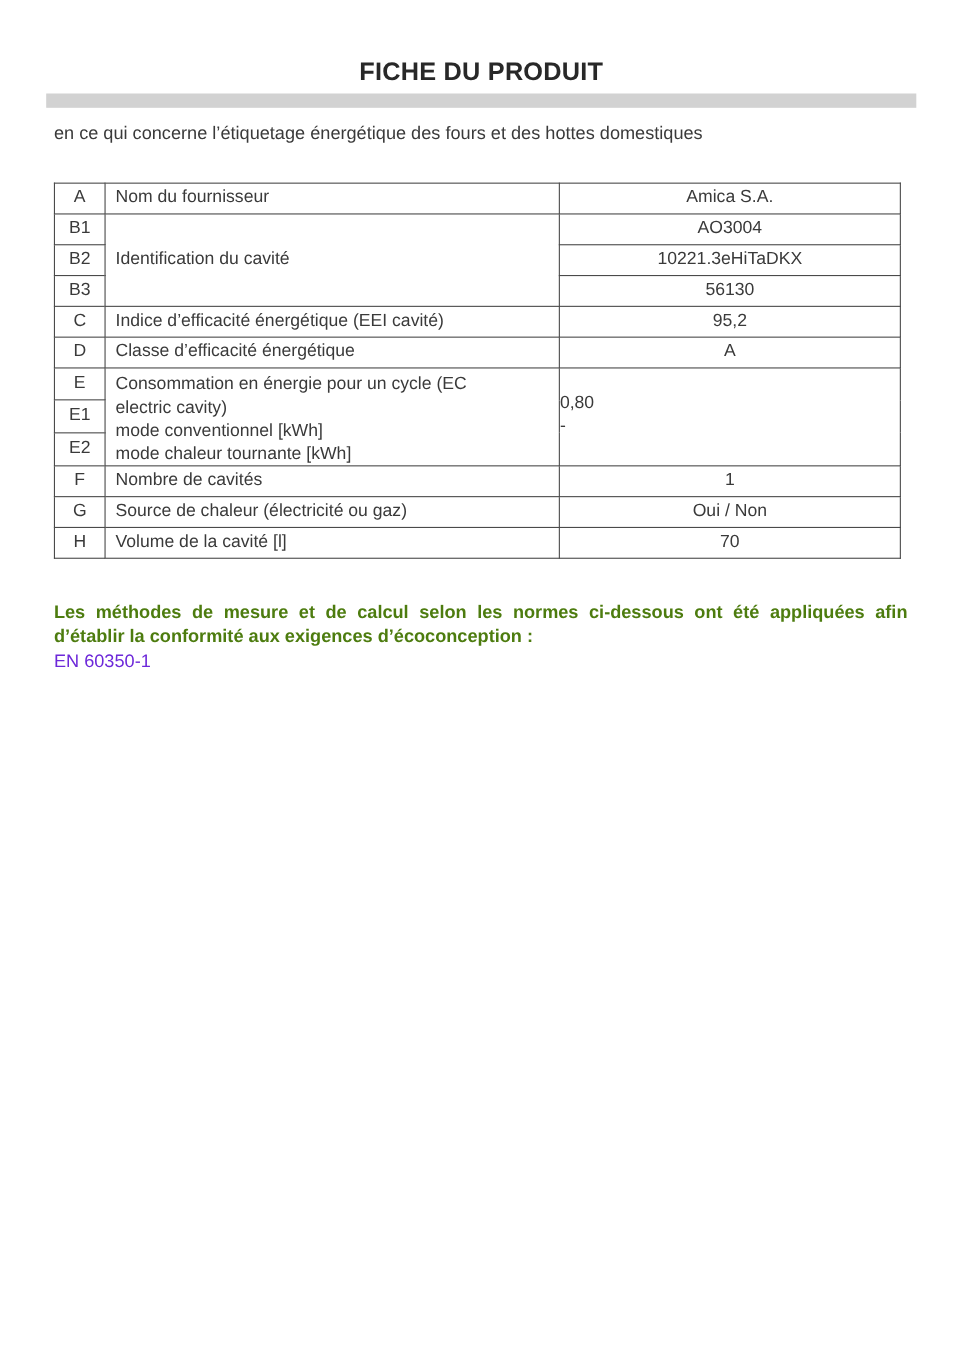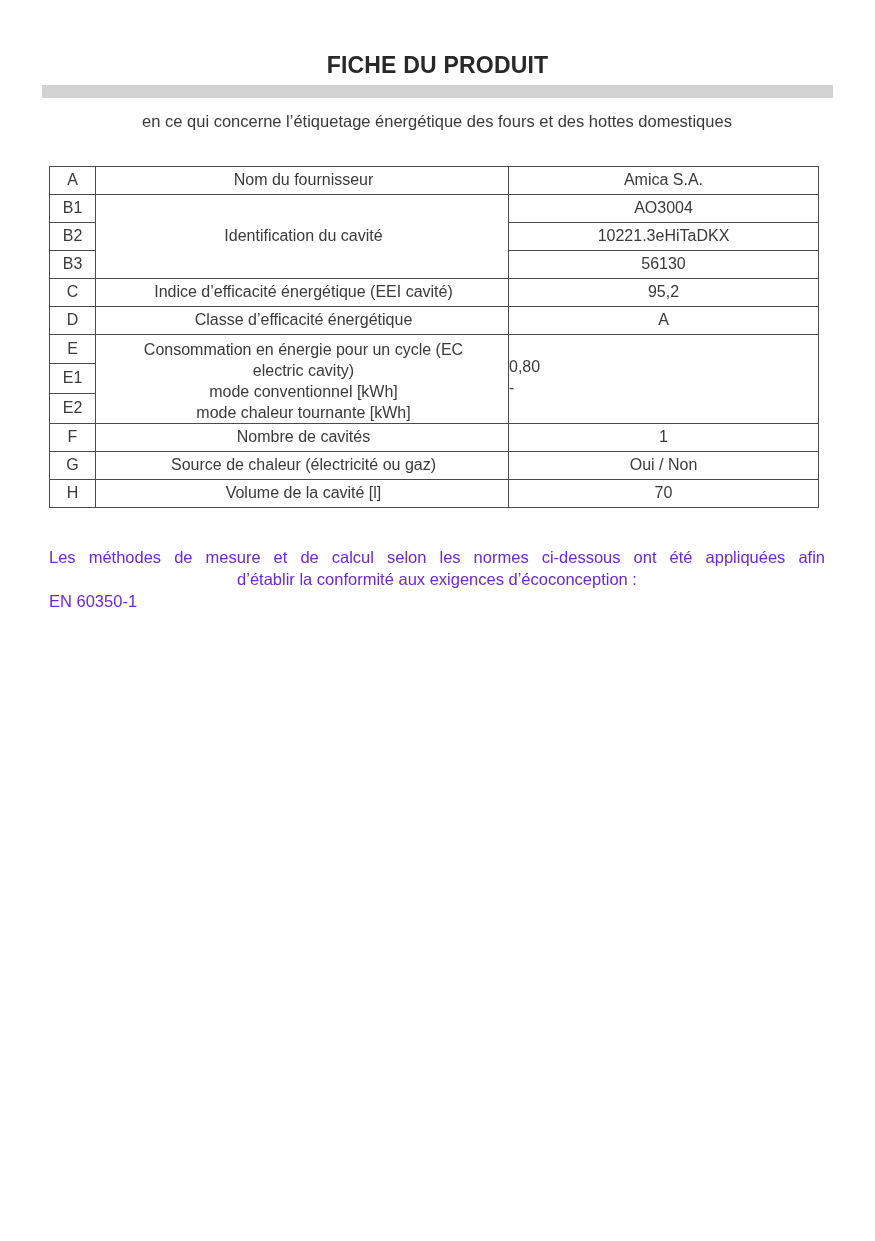--- a/index.html
+++ b/index.html
@@ -28,58 +28,58 @@
     height: 13px;
     background: #d2d2d2;
   }
   .intro {
     margin: 13px 50px 0 49px;
     font-size: 16.5px;
     line-height: 21.5px;
     color: #3a3a3a;
   }
   .line-just { text-align: justify; text-align-last: justify; }
-  .line-normal { text-align: center; }
+  .line-normal { text-align: left; }
 
   table.product-table {
     margin: 33px 0 0 49px;
     border-collapse: collapse;
     table-layout: fixed;
     width: 769px;
     font-size: 16px;
     color: #3a3a3a;
   }
   table.product-table td {
     border: 1px solid #4a4a4a;
     height: 28px;
     vertical-align: middle;
     background: #ffffff;
   }
   td.cell-key   { text-align: center; width: 46px; }
-  td.cell-label { padding-left: 9px; padding-right: 6px; width: 413px; text-align: center; }
+  td.cell-label { padding-left: 9px; padding-right: 6px; width: 413px; }
   td.cell-value { text-align: center; width: 310px; }
   td.cell-label-multi {
     vertical-align: top;
     padding-top: 4px;
     line-height: 21px;
     white-space: pre-line;
   }
   td.cell-value-multi {
     vertical-align: bottom;
     padding-bottom: 4px;
     line-height: 21px;
     white-space: pre-line;
     text-align: left;
   }
   .methods {
     margin: 38px 50px 0 49px;
     font-size: 16.5px;
     line-height: 22px;
-    font-weight: normal;
-    color: #6d28d9;
+    font-weight: bold;
+    color: #4d7c0f;
   }
   .standard {
     margin: 0 50px 0 49px;
     font-size: 16.5px;
     line-height: 22px;
     font-weight: normal;
     color: #6d28d9;
   }
   .footer-code {
     position: absolute;

